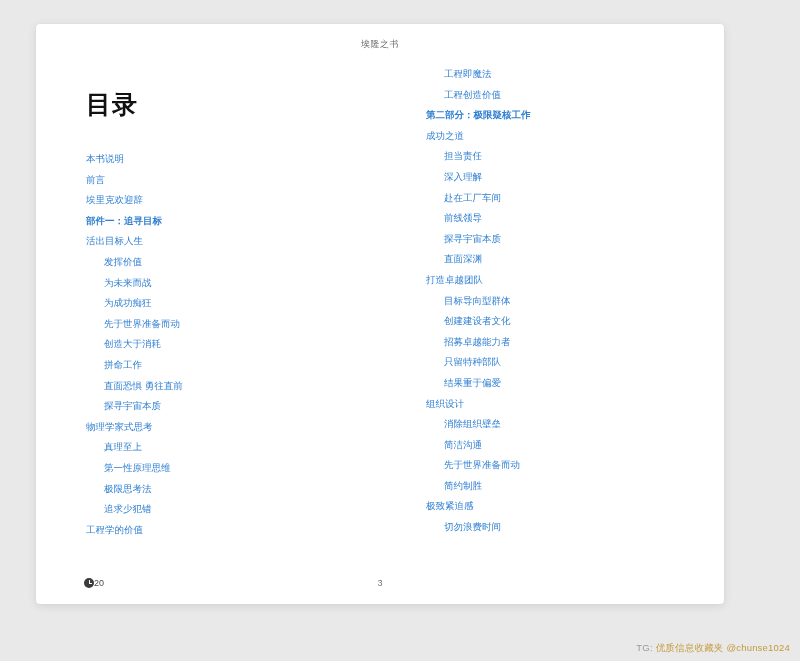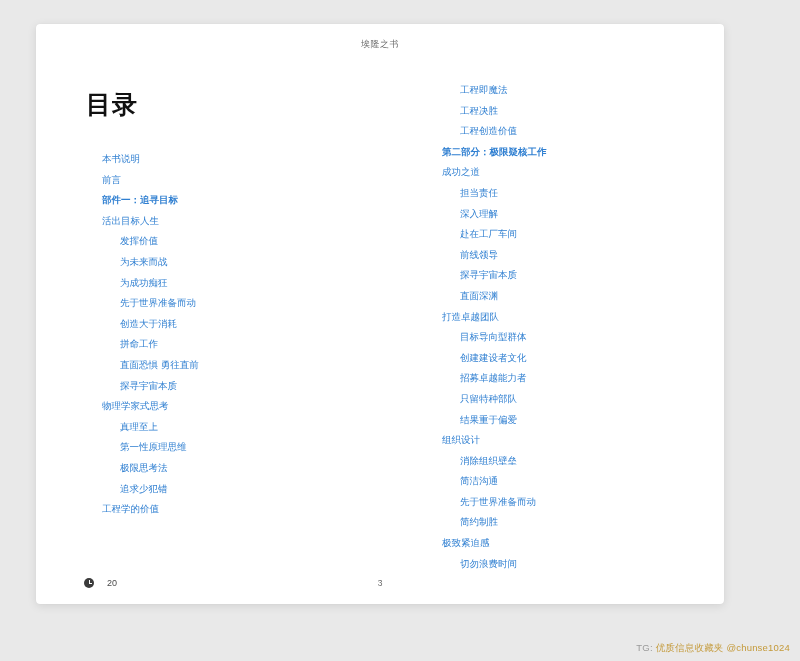--- a/index.html
+++ b/index.html
@@ -50,21 +50,21 @@
 
   .toc-heading {
     font-size: 25px;
     font-weight: bold;
     color: #111111;
     margin: 24px 0 28px 0;
     letter-spacing: 1px;
   }
   .toc-list {
     list-style: none;
-    margin: 16px;
+    margin: 0;
     padding: 0;
   }
   .toc-item {
     font-size: 9.5px;
     color: #2f7fd1;
     line-height: 20.6px;
     white-space: nowrap;
     cursor: pointer;
   }
   .toc-item.part {
@@ -80,21 +80,21 @@
     right: 0;
     bottom: 16px;
     height: 16px;
   }
   .footer-left {
     position: absolute;
     left: 48px;
     bottom: 0;
     display: flex;
     align-items: center;
-    gap: 13px;
+    gap: 0;
     font-size: 9px;
     color: #4a4a4a;
   }
   .clock-icon {
     width: 10px;
     height: 10px;
     border-radius: 50%;
     background: #3b3b3b;
     position: relative;
     display: inline-block;
@@ -142,20 +142,21 @@
 <div class="page-shadow">
 
   <div class="header-title">埃隆之书</div>
 
   <div class="columns">
     <div class="col col-left">
       <div class="toc-heading">目录</div>
       <ul class="toc-list" id="list-left">
           <li class="toc-item lvl-1">本书说明</li>
           <li class="toc-item lvl-1">前言</li>
+          <li class="toc-item lvl-1">埃里克欢迎辞</li>
           <li class="toc-item lvl-1 part">部件一：追寻目标</li>
           <li class="toc-item lvl-1">活出目标人生</li>
           <li class="toc-item lvl-2">发挥价值</li>
           <li class="toc-item lvl-2">为未来而战</li>
           <li class="toc-item lvl-2">为成功痴狂</li>
           <li class="toc-item lvl-2">先于世界准备而动</li>
           <li class="toc-item lvl-2">创造大于消耗</li>
           <li class="toc-item lvl-2">拼命工作</li>
           <li class="toc-item lvl-2">直面恐惧 勇往直前</li>
           <li class="toc-item lvl-2">探寻宇宙本质</li>
@@ -163,21 +164,20 @@
           <li class="toc-item lvl-2">真理至上</li>
           <li class="toc-item lvl-2">第一性原理思维</li>
           <li class="toc-item lvl-2">极限思考法</li>
           <li class="toc-item lvl-2">追求少犯错</li>
           <li class="toc-item lvl-1">工程学的价值</li>
         </ul>
     </div>
     <div class="col col-right">
       <ul class="toc-list" id="list-right">
           <li class="toc-item lvl-2">工程即魔法</li>
-          <li class="toc-item lvl-2">工程决胜</li>
           <li class="toc-item lvl-2">工程创造价值</li>
           <li class="toc-item lvl-1 part">第二部分：极限疑核工作</li>
           <li class="toc-item lvl-1">成功之道</li>
           <li class="toc-item lvl-2">担当责任</li>
           <li class="toc-item lvl-2">深入理解</li>
           <li class="toc-item lvl-2">赴在工厂车间</li>
           <li class="toc-item lvl-2">前线领导</li>
           <li class="toc-item lvl-2">探寻宇宙本质</li>
           <li class="toc-item lvl-2">直面深渊</li>
           <li class="toc-item lvl-1">打造卓越团队</li>

